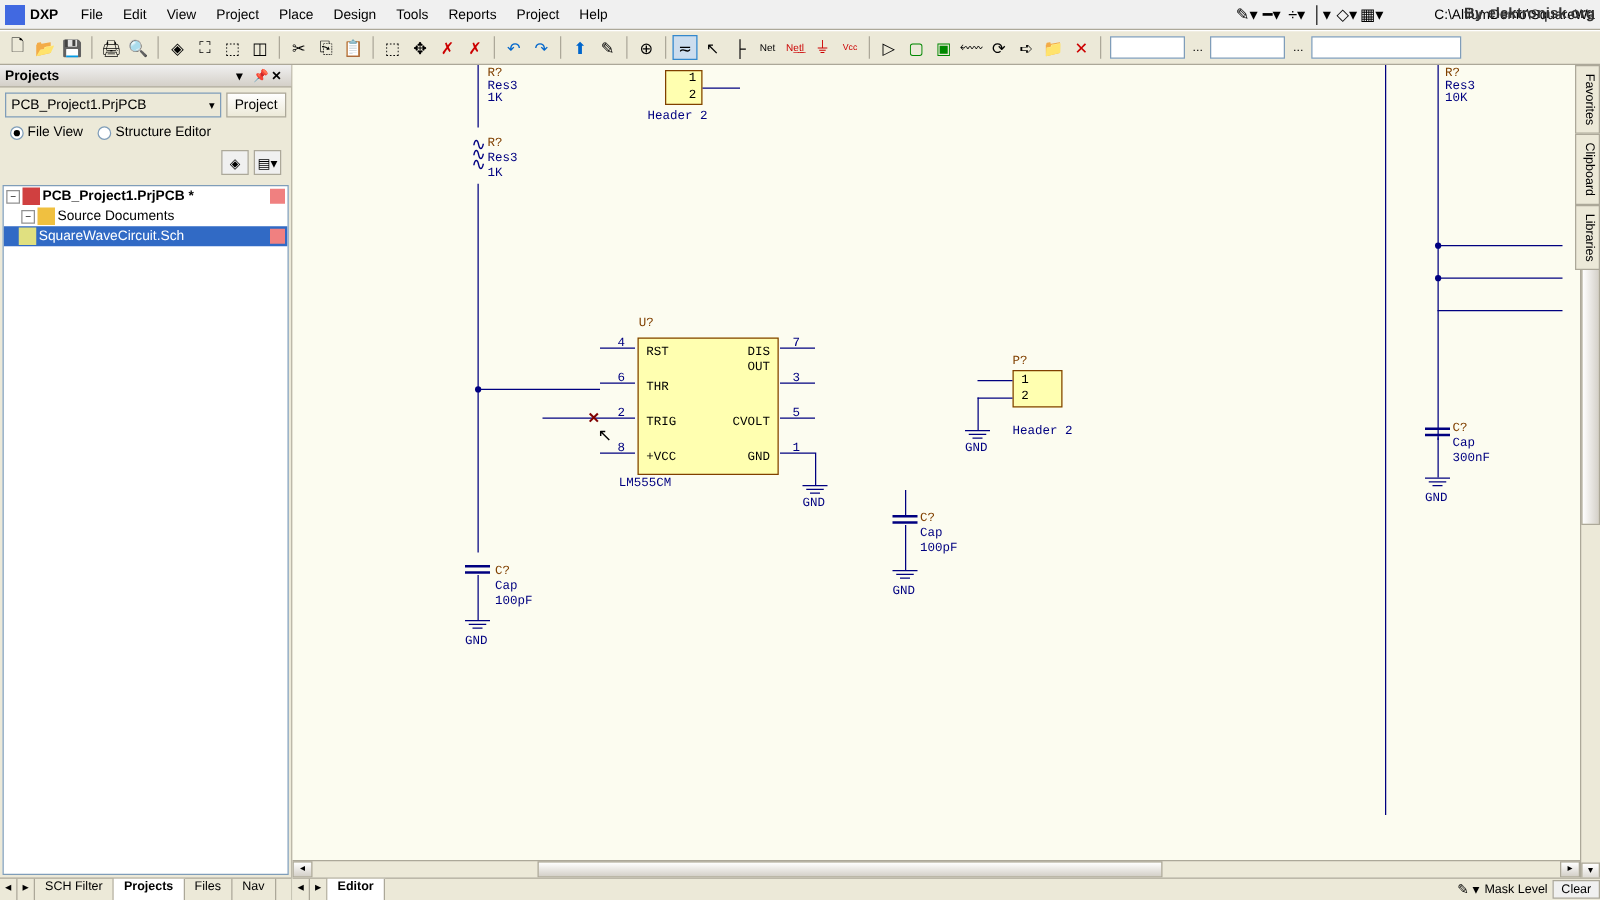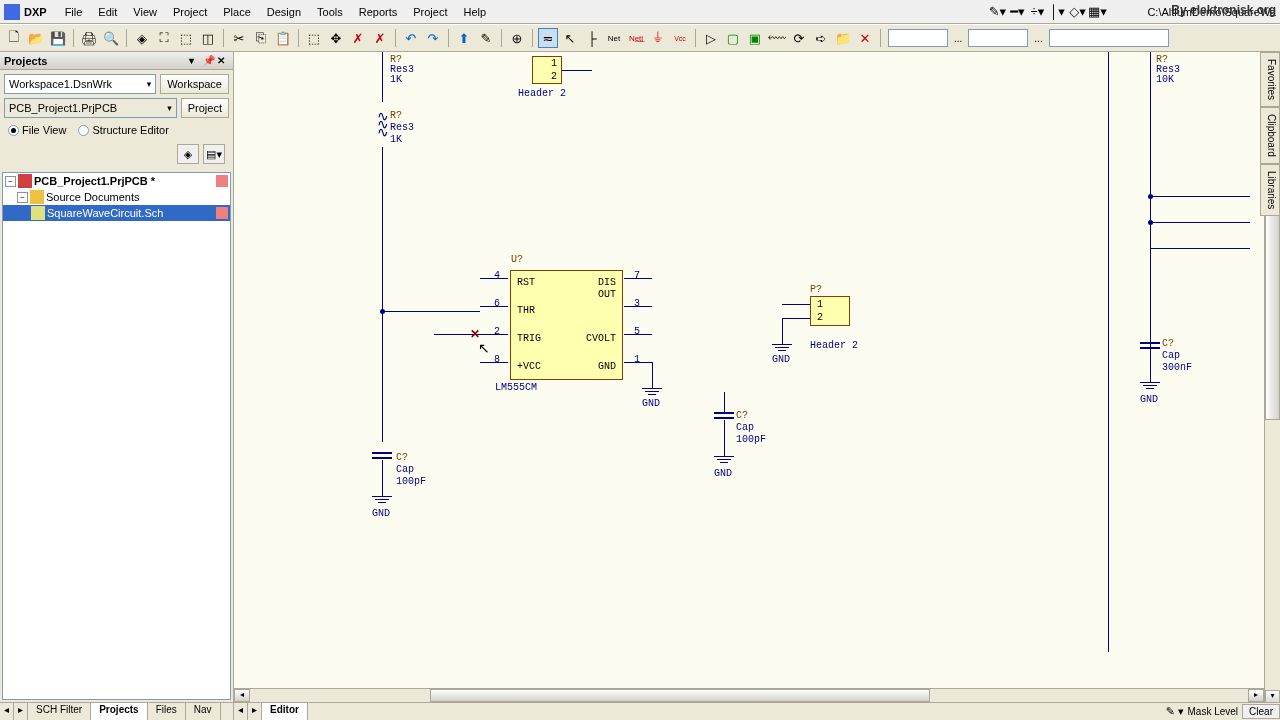--- a/index.html
+++ b/index.html
@@ -32,21 +32,21 @@
 .icon-btn{width:22px;height:20px;border:1px solid #aca899;background:#f0f0f0;display:flex;align-items:center;justify-content:center}
 .tree{flex:1;background:#fff;border:1px solid #7f9db9;margin:2px;overflow:auto}
 .tree-row{display:flex;align-items:center;height:16px;padding:0 2px}
 .tree-row.sel{background:#316ac5;color:#fff}
 .tree-exp{width:11px;height:11px;border:1px solid #919191;background:#fff;display:flex;align-items:center;justify-content:center;font-size:8px;margin-right:2px}
 .tree-icon{width:14px;height:14px;margin-right:2px;background:#f0c040}
 .tree-icon.red{background:#d04040}
 .tree-icon.doc{background:#e0e080}
 .tree-label{white-space:nowrap}
 .indent1{padding-left:14px}
-.indent2{padding-left:28px}
+.indent2{padding-left:12px}
 .bottom-tabs{display:flex;height:18px;border-top:1px solid #aca899;background:#ece9d8}
 .btab{padding:1px 8px;border-right:1px solid #aca899;font-size:10px}
 .btab.active{background:#fff;font-weight:bold}
 .btab.arrow{padding:1px 4px}
 .editor-area{flex:1;display:flex;flex-direction:column;position:relative}
 .doc-tabs{height:22px;background:#ece9d8;display:flex;align-items:flex-end;padding:0 4px}
 .doc-tab{height:20px;background:#fff;border:1px solid #aca899;border-bottom:none;padding:2px 10px;display:flex;align-items:center;gap:4px}
 .doc-tab-icon{width:14px;height:14px;background:#e0e080}
 .canvas{flex:1;background:#fcfcf0;position:relative;overflow:hidden}
 .grid-dots{position:absolute;inset:0;background-image:radial-gradient(circle,#d0d0b0 0.5px,transparent 0.5px);background-size:14px 14px}
@@ -168,26 +168,20 @@
     <div class="panel-header">
       <span>Projects</span>
       <div class="panel-header-icons">
         <span class="pin">▾</span>
         <span class="pin">📌</span>
         <span class="pin">✕</span>
       </div>
     </div>
     <div class="panel-body">
       <div class="combo-row">
-        <div class="combo">
-            <span>Workspace1.DsnWrk</span>
-          </div>
-        <div class="btn">Workspace</div>
-      </div>
-      <div class="combo-row">
         <div class="combo" style="background:#ece9d8">
             <span>PCB_Project1.PrjPCB</span>
           </div>
         <div class="btn">Project</div>
       </div>
       <div class="radio-row">
         <div class="radio">
             <div class="radio-circle">
               <div class="radio-dot"></div>
             </div>

